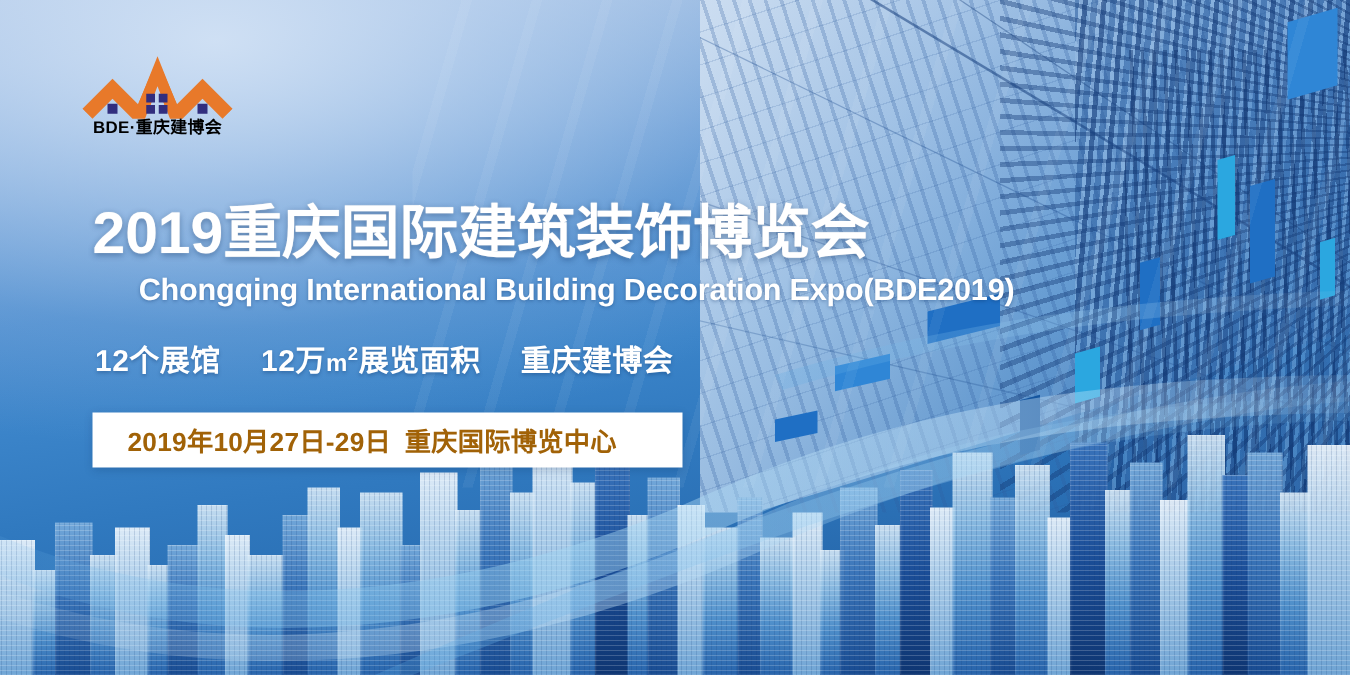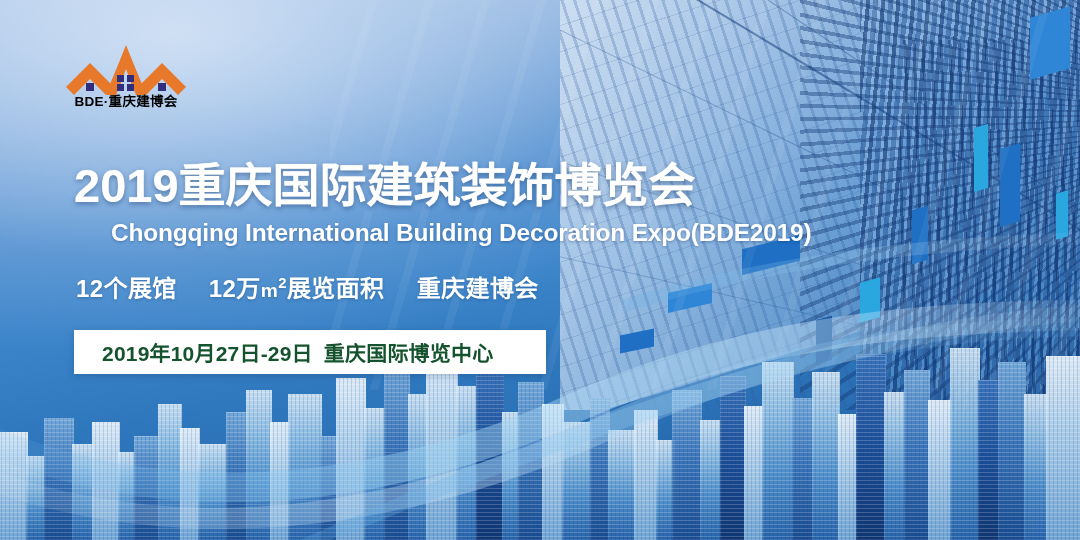--- a/index.html
+++ b/index.html
@@ -229,21 +229,21 @@
   
   .plate{
     position:absolute; left:74px; top:330px;
     width:472px; height:44px;
     background:#ffffff;
     box-shadow:0 2px 7px rgba(8,40,88,0.22);
     display:flex; align-items:center;
   }
   .plate-text{
     margin-left:28px;
-    font-size:21px; font-weight:bold; color:#14532d;
+    font-size:21px; font-weight:bold; color:#a16207;
     letter-spacing:0.2px; white-space:nowrap;
   }
   .plate-text .sp{display:inline-block;width:11px;}
 </style>
 </head>
 <body>
 
 <div id="banner">
 
   <div class="layer bg-base"></div>

